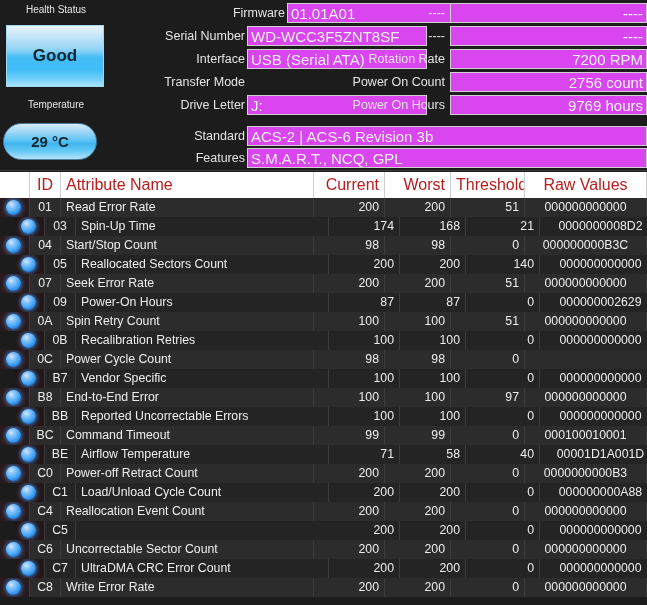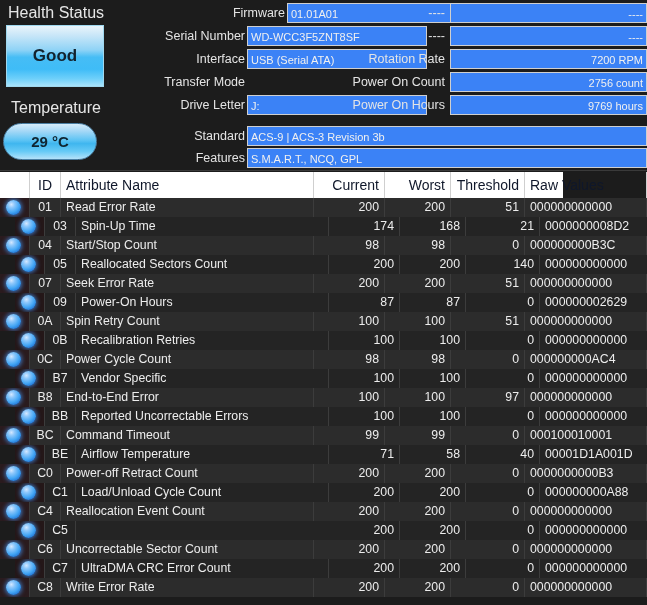--- a/index.html
+++ b/index.html
@@ -27,21 +27,21 @@
   }
 
   
   #health-block {
     position: absolute;
     left: 0; top: 0;
     width: 180px;
     height: 170px;
   }
   .block-caption {
-    font-size: 16px;
+    font-size: 10px;
     color: #e6e6e6;
     text-align: center;
     width: 102px;
     margin-left: 5px;
   }
   #health-caption { position: absolute; left: 0; top: 4px; }
   #temp-caption   { position: absolute; left: 0; top: 99px; }
 
   #health-button {
     position: absolute;
@@ -104,22 +104,22 @@
     white-space: nowrap;
     padding-right: 4px;
   }
   .field-box {
     position: absolute;
     top: 1px;
     height: 20px;
     line-height: 20px;
     border: 1px solid #cfcfcf;
     box-sizing: border-box;
-    background: #3b82f6;
-    font-size: 11px;
+    background: #d946ef;
+    font-size: 15px;
     color: #f0f0f0;
     padding: 0 3px;
     white-space: nowrap;
     overflow: hidden;
   }
   .field-box.right { text-align: right; }
 
   
   .lf .field-label { width: 140px; left: 105px; text-align: right; }
   .lf .field-box   { left: 247px; width: 180px; }
@@ -137,25 +137,25 @@
     position: absolute;
     left: 0; top: 170px;
     width: 647px;
     height: 435px;
     background: #1c1c1c;
     border-top: 1px solid #3a3a3a;
   }
   .t-header {
     position: absolute;
     left: 0; top: 1px;
-    width: 563px;
+    width: 647px;
     height: 26px;
     background: #ffffff;
-    color: #0f172a;
-    font-size: 14px;
+    color: #b91c1c;
+    font-size: 16px;
   }
   .t-header .cell {
     position: absolute;
     top: 0;
     height: 26px;
     line-height: 26px;
     box-sizing: border-box;
     border-right: 1px solid #cfcfcf;
     padding: 0 5px;
     overflow: hidden;
@@ -189,21 +189,21 @@
     border-right: 1px solid #3c3c3c;
   }
   
   .c-icon  { left: 0;   width: 30px;  }
   .c-id    { left: 30;  }
   .c-id    { left: 30px;  width: 31px; text-align: center; }
   .c-name  { left: 61px;  width: 253px; }
   .c-cur   { left: 314px; width: 71px; text-align: right; }
   .c-wor   { left: 385px; width: 66px; text-align: right; }
   .c-thr   { left: 451px; width: 74px; text-align: right; }
-  .c-raw   { left: 525px; width: 122px; text-align: left; border-right: none; }
+  .c-raw   { left: 525px; width: 122px; text-align: center; border-right: none; }
 
   
   .c-icon { border-right: none; background: transparent; }
   .sphere {
     position: absolute;
     left: 6px; top: 2px;
     width: 15px; height: 15px;
     border-radius: 50%;
     background: radial-gradient(circle at 36% 30%,
        #d4e8ff 0%, #8fc8fb 22%, #43a6f5 55%, #1f6fd0 82%, #14458f 100%);
@@ -269,21 +269,21 @@
         <div class="field-box right">2756 count</div>
       </div>
       <div class="field-row rf" style="top: 94px; left: 0px; width: 647px;">
         <div class="field-label">Power On Hours</div>
         <div class="field-box right">9769 hours</div>
       </div>
     </div>
   <div id="fields-wide">
       <div class="field-row wf" style="top: 125px; left: 0px; width: 647px;">
         <div class="field-label">Standard</div>
-        <div class="field-box">ACS-9 | ACS-3 Revision 3b</div>
+        <div class="field-box">ACS-2 | ACS-6 Revision 3b</div>
       </div>
       <div class="field-row wf" style="top: 147px; left: 0px; width: 647px;">
         <div class="field-label">Features</div>
         <div class="field-box">S.M.A.R.T., NCQ, GPL</div>
       </div>
     </div>
 </div>
 
 <div id="smart-table">
   <div class="t-header" id="table-header">
@@ -395,21 +395,20 @@
       <div class="t-row odd">
         <div class="gutter-tint"></div>
         <div class="cell c-icon">
           <div class="sphere"></div>
         </div>
         <div class="cell c-id">0C</div>
         <div class="cell c-name">Power Cycle Count</div>
         <div class="cell c-cur">98</div>
         <div class="cell c-wor">98</div>
         <div class="cell c-thr">0</div>
-        <div class="cell c-raw">000000000AC4</div>
       </div>
       <div class="t-row even">
         <div class="gutter-tint"></div>
         <div class="cell c-icon">
           <div class="sphere"></div>
         </div>
         <div class="cell c-id">B7</div>
         <div class="cell c-name">Vendor Specific</div>
         <div class="cell c-cur">100</div>
         <div class="cell c-wor">100</div>

